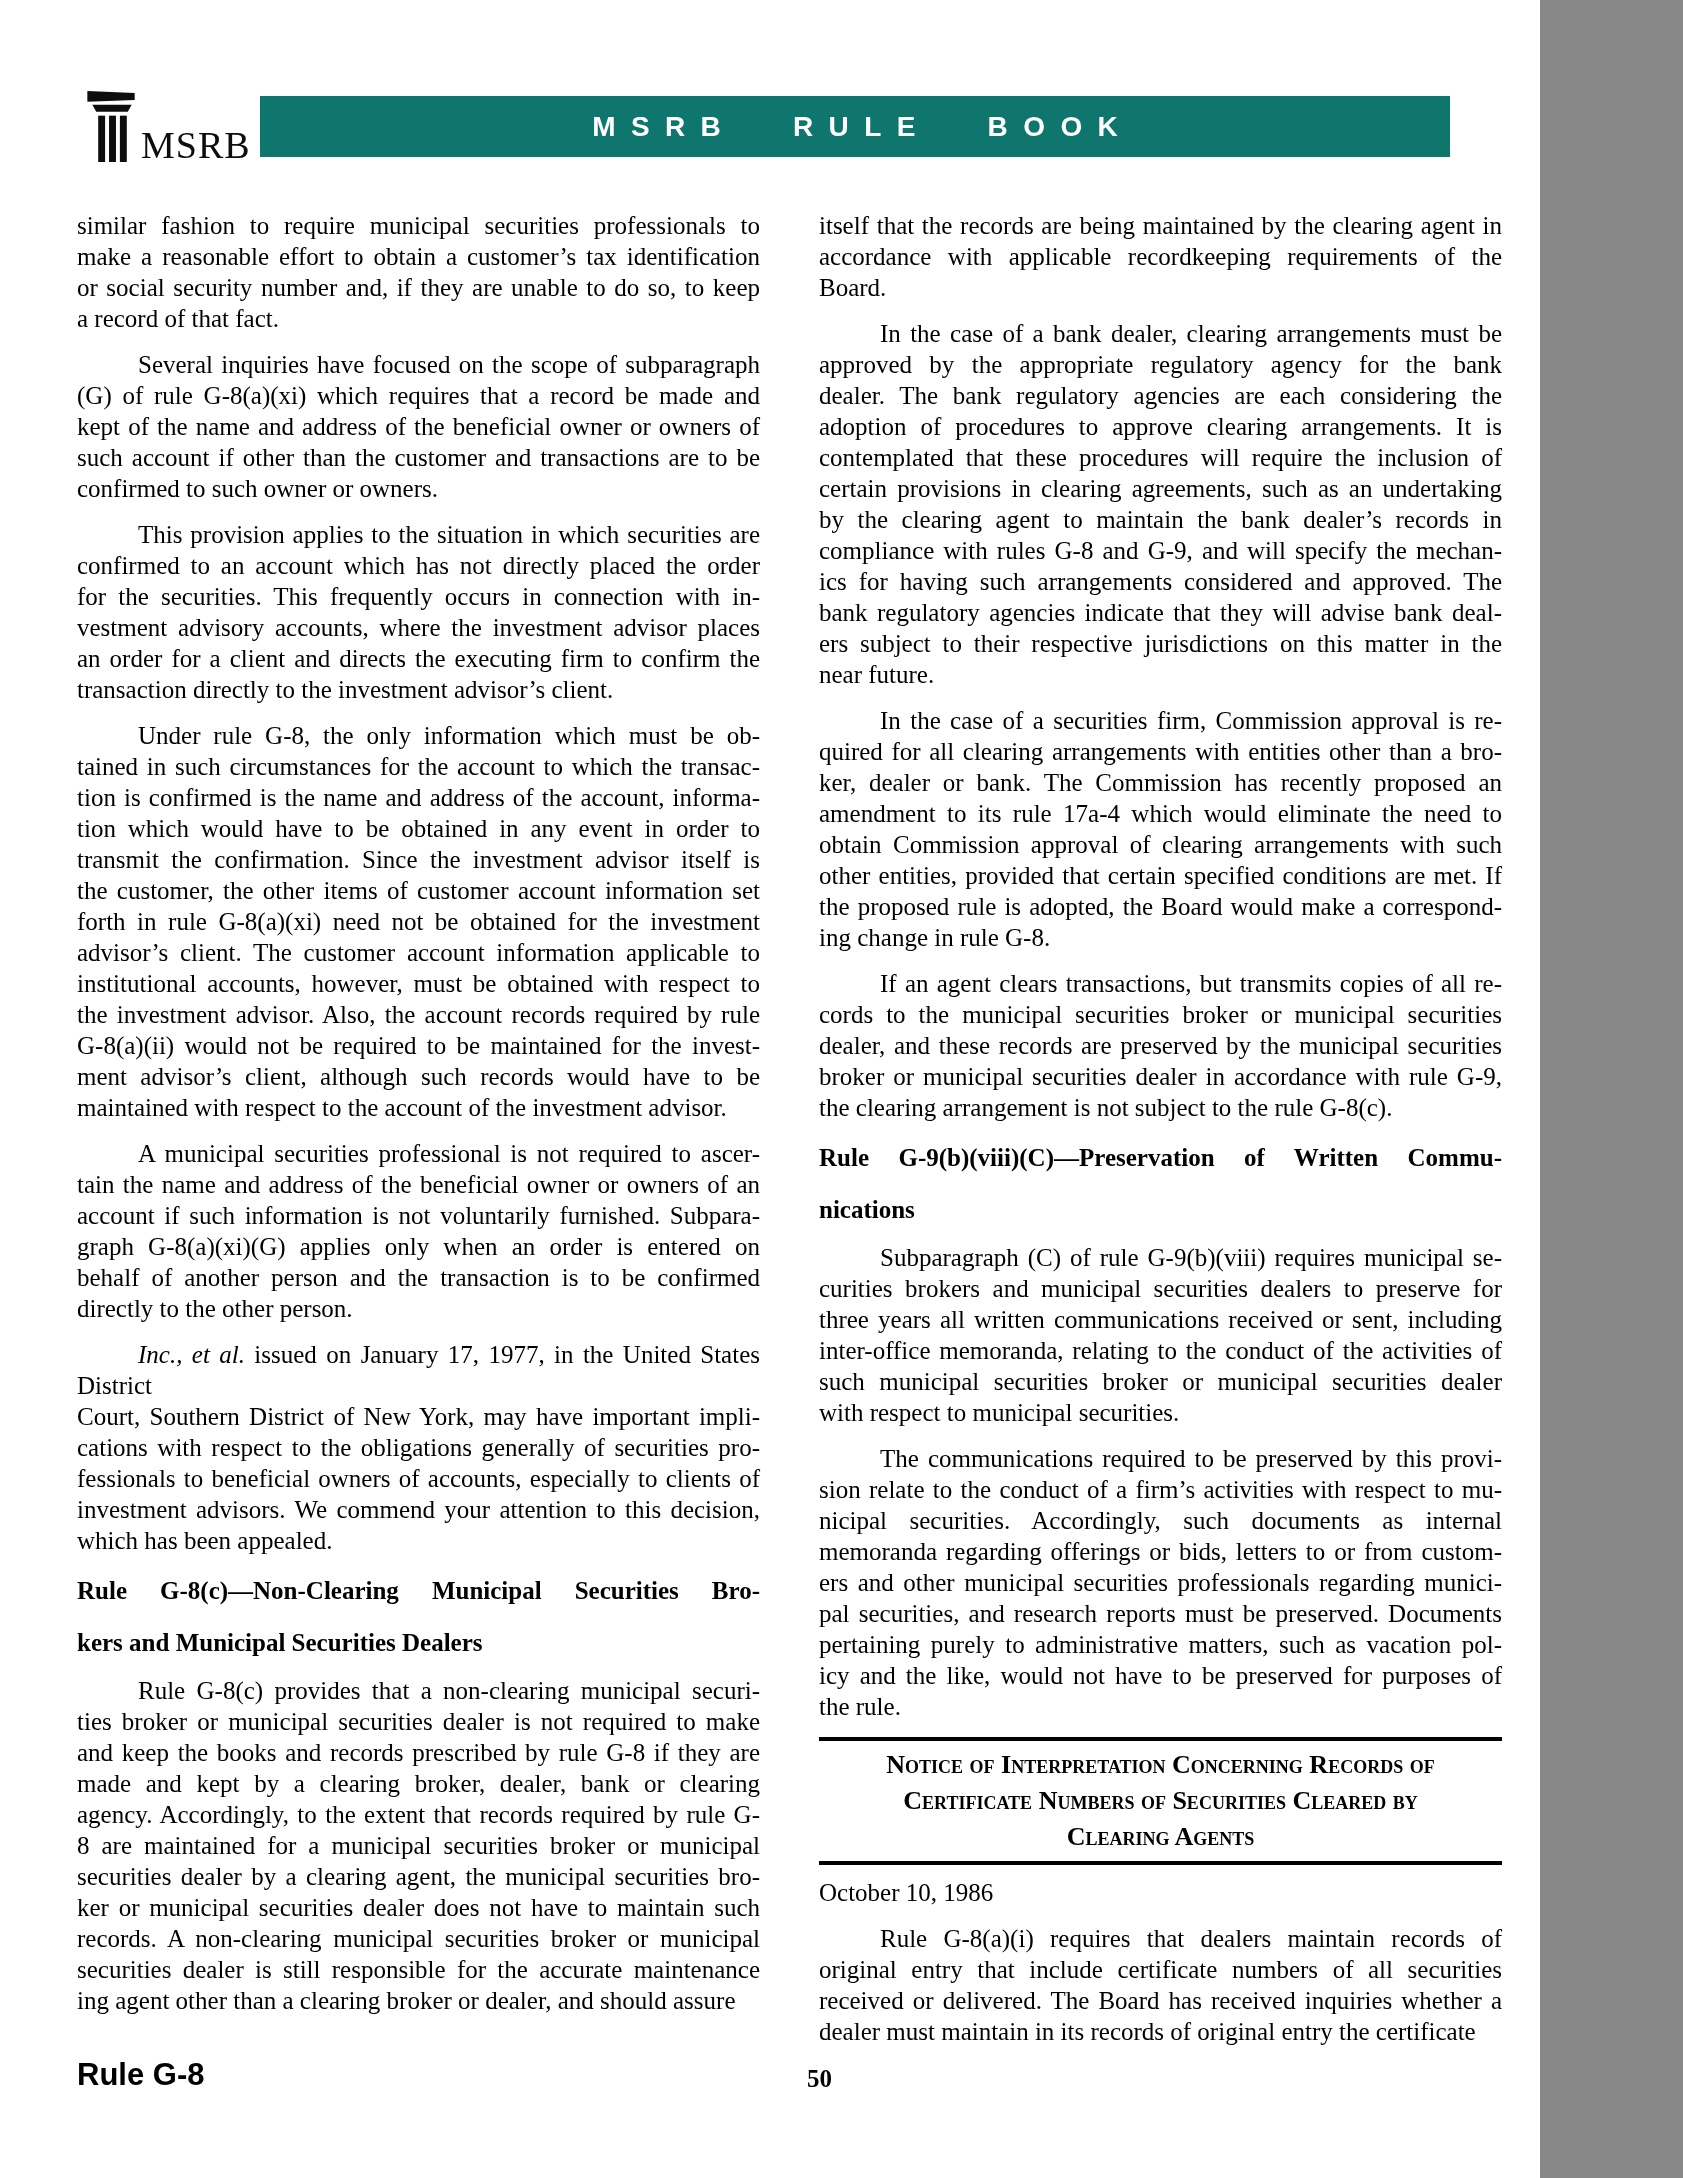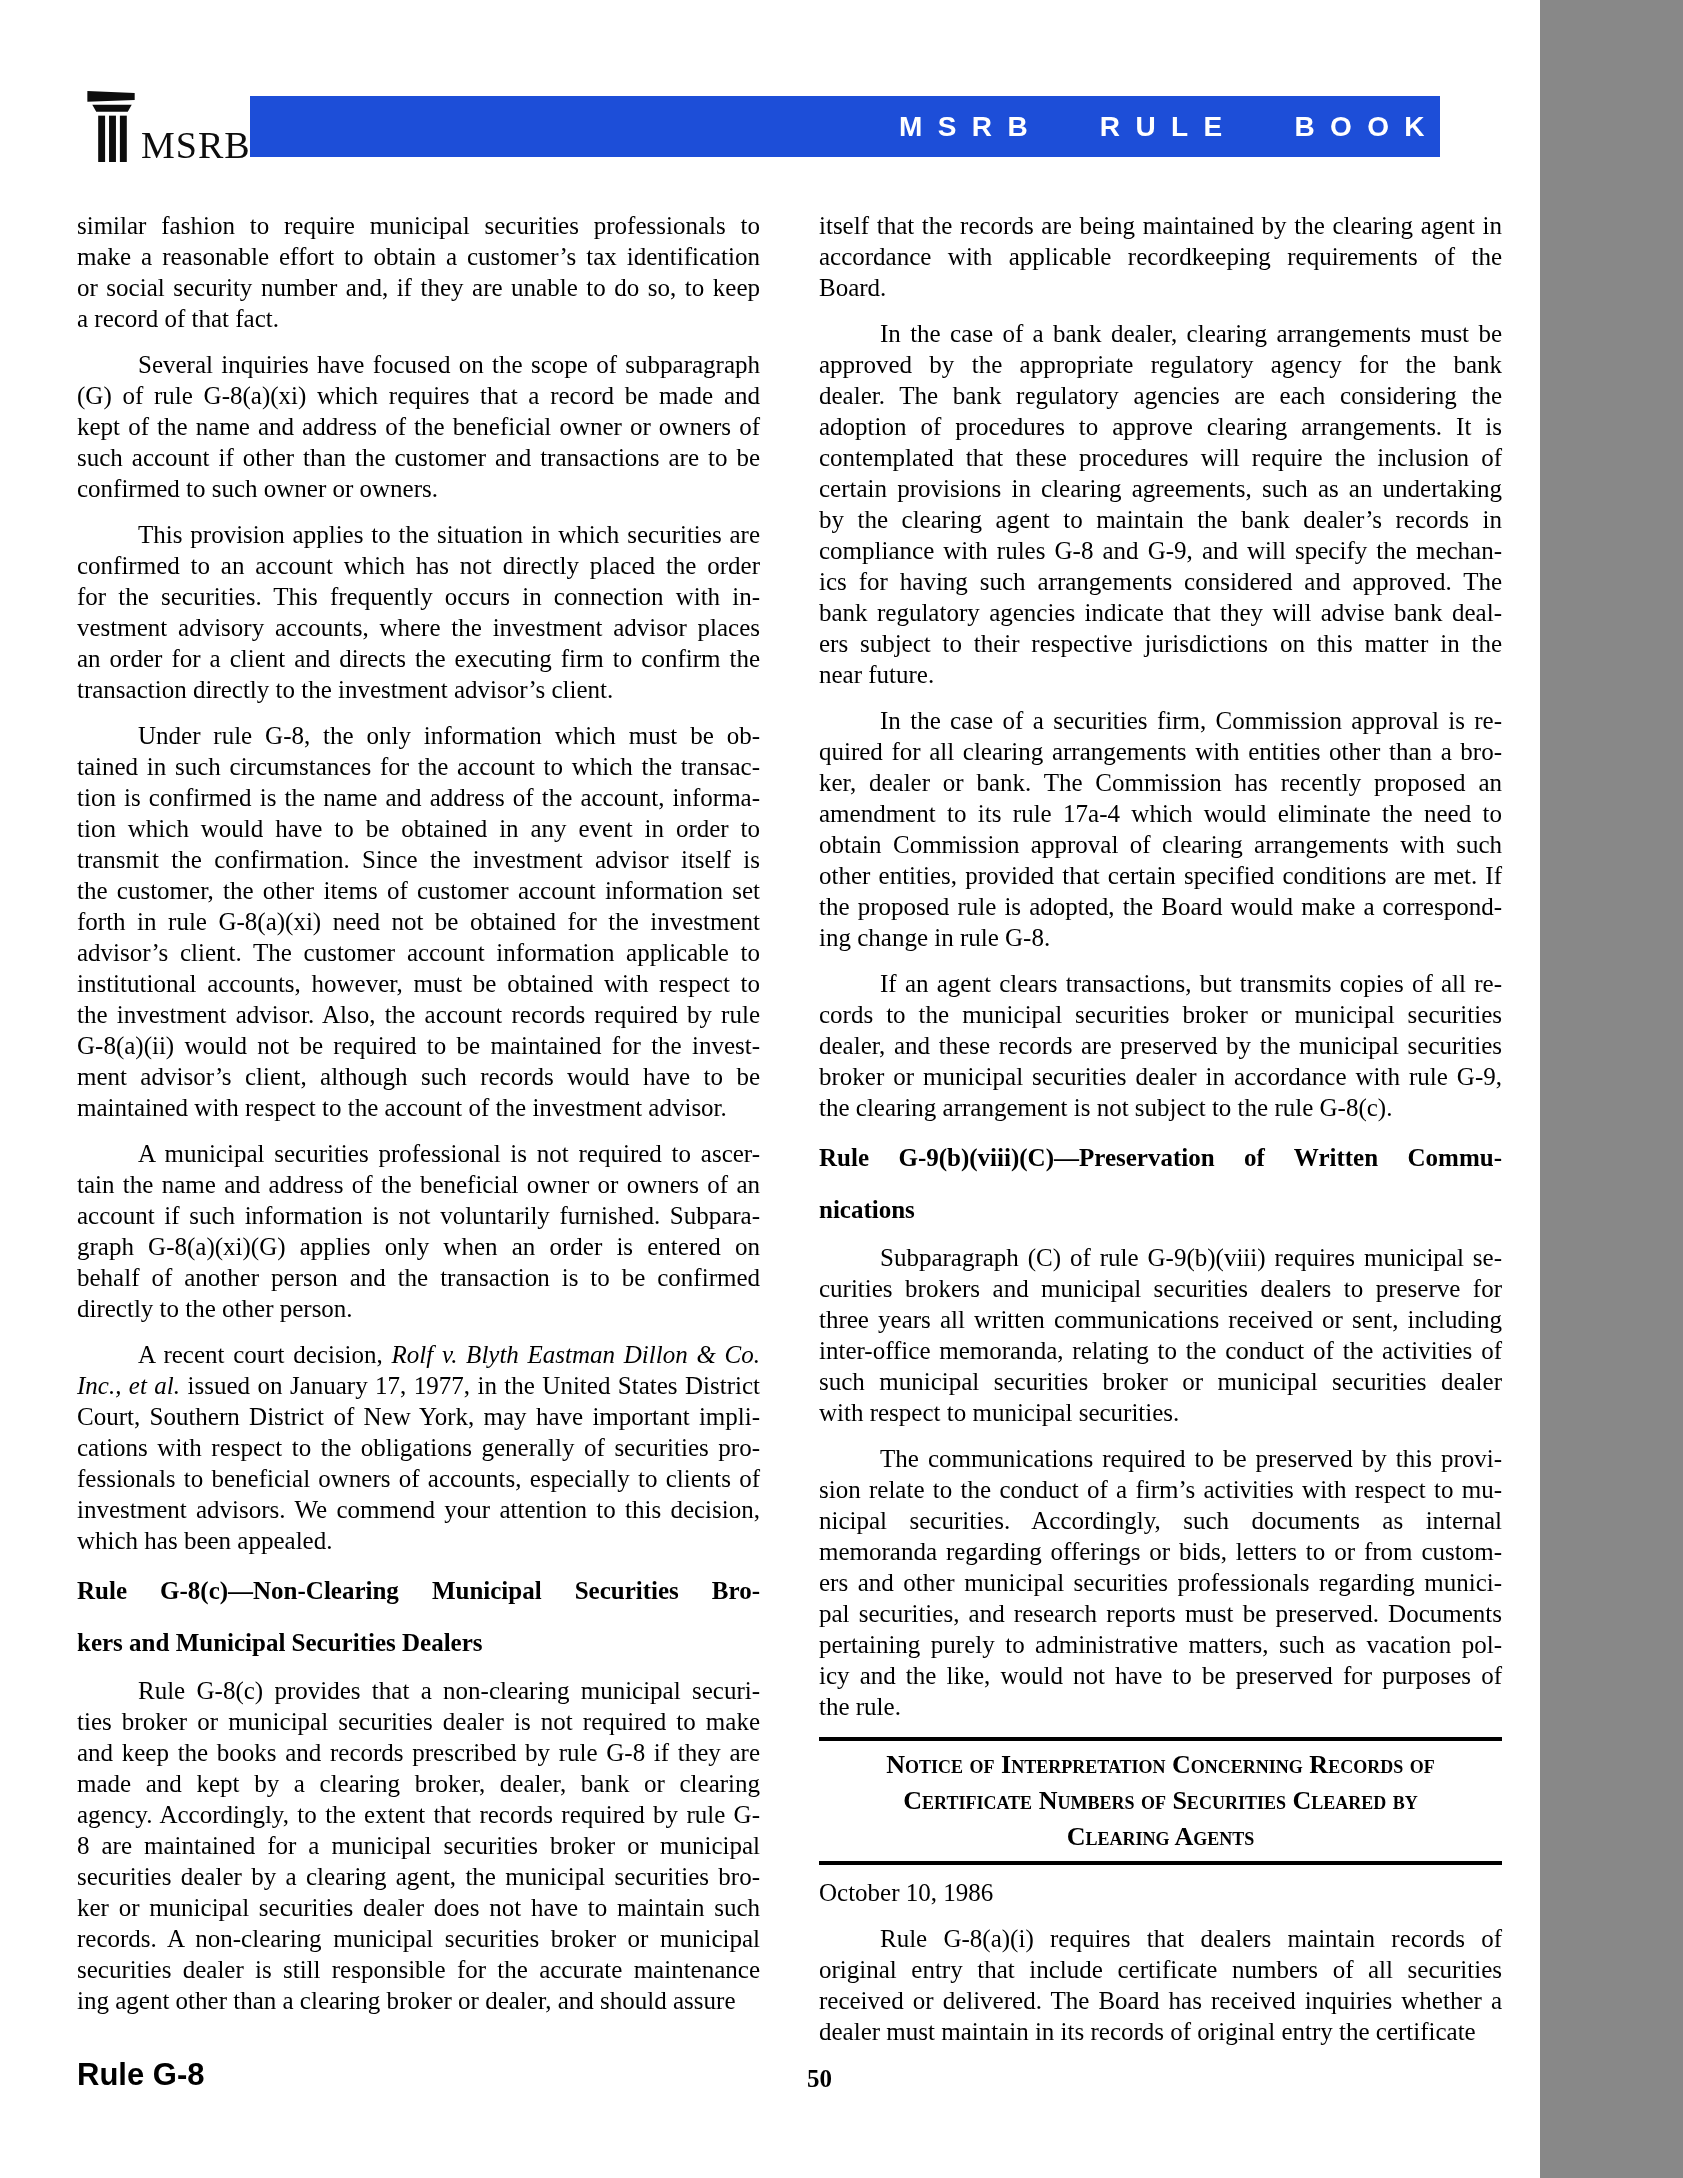--- a/index.html
+++ b/index.html
@@ -6,22 +6,22 @@
   .page {
     position:relative; width:1540px; height:2178px; background:#ffffff;
     font-family:"Liberation Serif", serif; color:#000;
     overflow:hidden;
   }
   
   .logo { position:absolute; left:87px; top:91px; display:flex; align-items:flex-end; }
   .logo svg { display:block; }
   .logo-text { font-family:"Liberation Serif", serif; font-size:38px; letter-spacing:1px; color:#0d0d0d; line-height:1; margin-left:4px; transform:translateY(2px); }
   .banner {
-    position:absolute; left:250px; top:96px; width:1190px; height:61px; background:#1d4ed8;
-    display:flex; align-items:center; justify-content:flex-end;
+    position:absolute; left:260px; top:96px; width:1190px; height:61px; background:#0f766e;
+    display:flex; align-items:center; justify-content:center;
   }
   .banner span {
     color:#fff; font-family:"Liberation Sans", sans-serif; font-weight:bold; font-size:28px;
     letter-spacing:0.55em; word-spacing:1.2em; white-space:nowrap; padding-left:0.55em;
   }
   
   .col { position:absolute; top:210px; width:683px; font-size:25px; line-height:31px; }
   #col-left { left:77px; }
   #col-right { left:819px; }
   .block { margin:0 0 15px 0; }
@@ -101,21 +101,20 @@
         </div>
         <div class="block para">
           <div class="line">A municipal securities professional is not required to ascer-</div>
           <div class="line">tain the name and address of the beneficial owner or owners of an</div>
           <div class="line">account if such information is not voluntarily furnished. Subpara-</div>
           <div class="line">graph G-8(a)(xi)(G) applies only when an order is entered on</div>
           <div class="line">behalf of another person and the transaction is to be confirmed</div>
           <div class="line last">directly to the other person.</div>
         </div>
         <div class="block para">
-          <div class="line"><span>A recent court decision, </span><span class="it">Rolf v. Blyth Eastman Dillon &amp; Co.</span></div>
           <div class="line"><span class="it">Inc., et al.</span><span> issued on January 17, 1977, in the United States District</span></div>
           <div class="line">Court, Southern District of New York, may have important impli-</div>
           <div class="line">cations with respect to the obligations generally of securities pro-</div>
           <div class="line">fessionals to beneficial owners of accounts, especially to clients of</div>
           <div class="line">investment advisors. We commend your attention to this decision,</div>
           <div class="line last">which has been appealed.</div>
         </div>
         <div class="block heading">
           <div class="line">Rule G-8(c)—Non-Clearing Municipal Securities Bro-</div>
           <div class="line last">kers and Municipal Securities Dealers</div>

